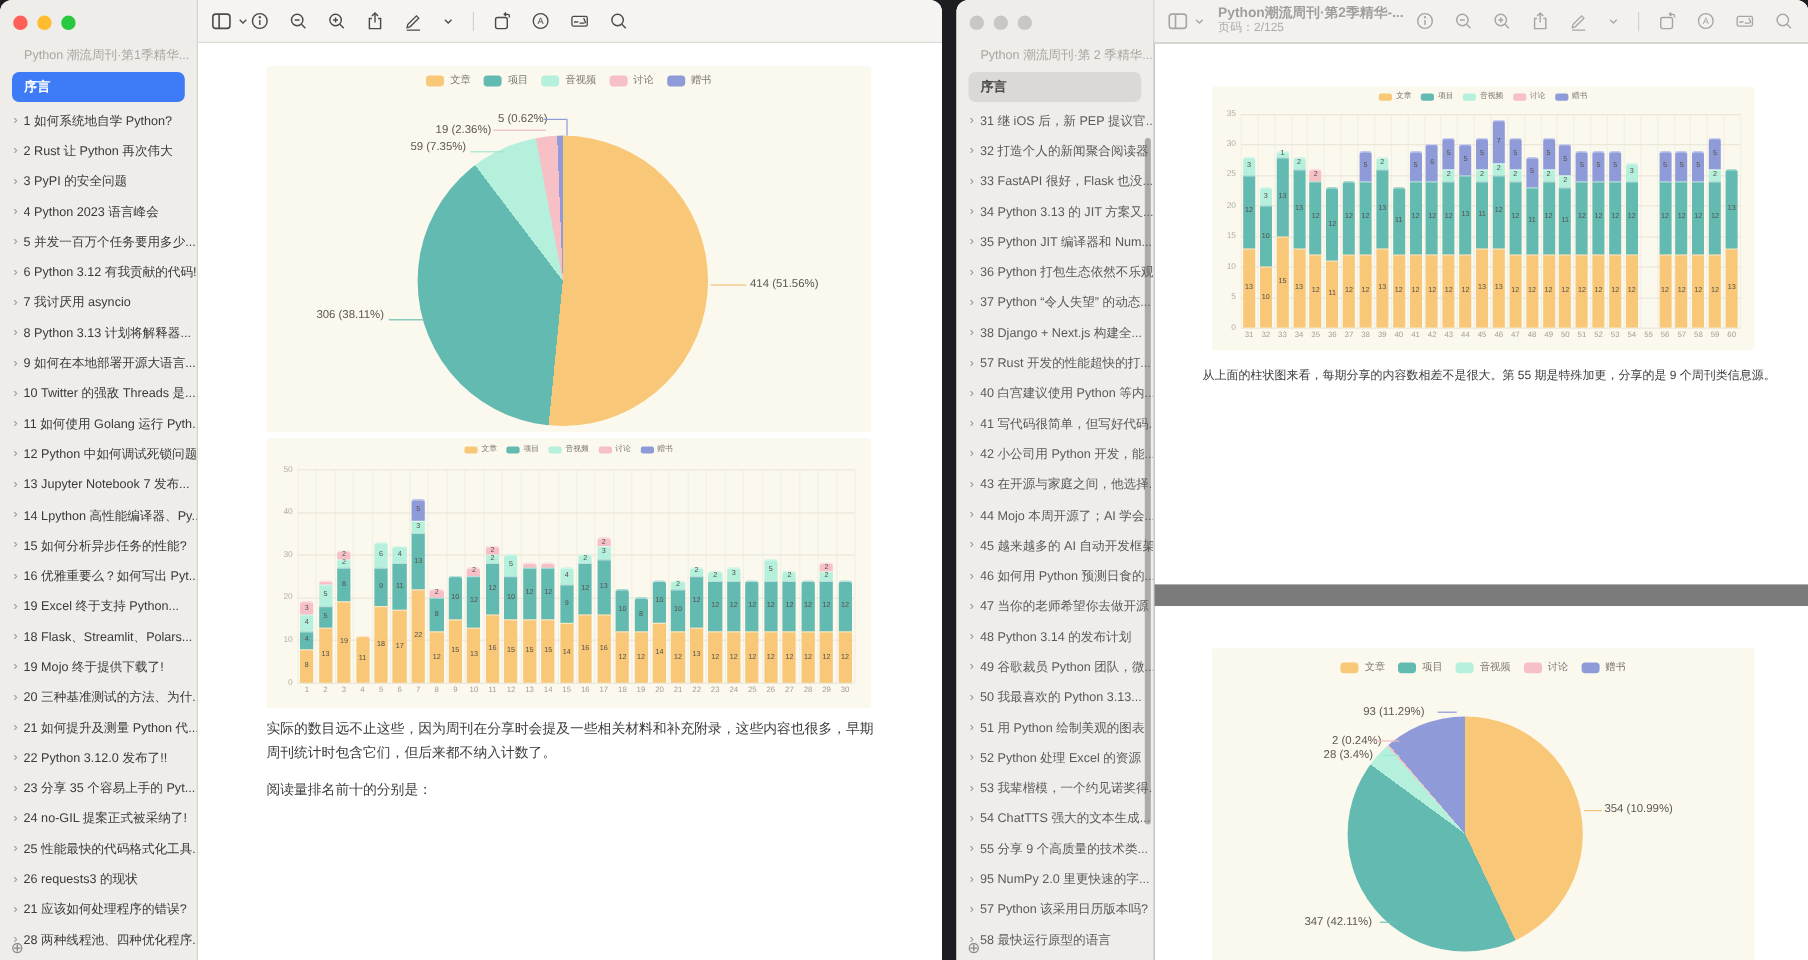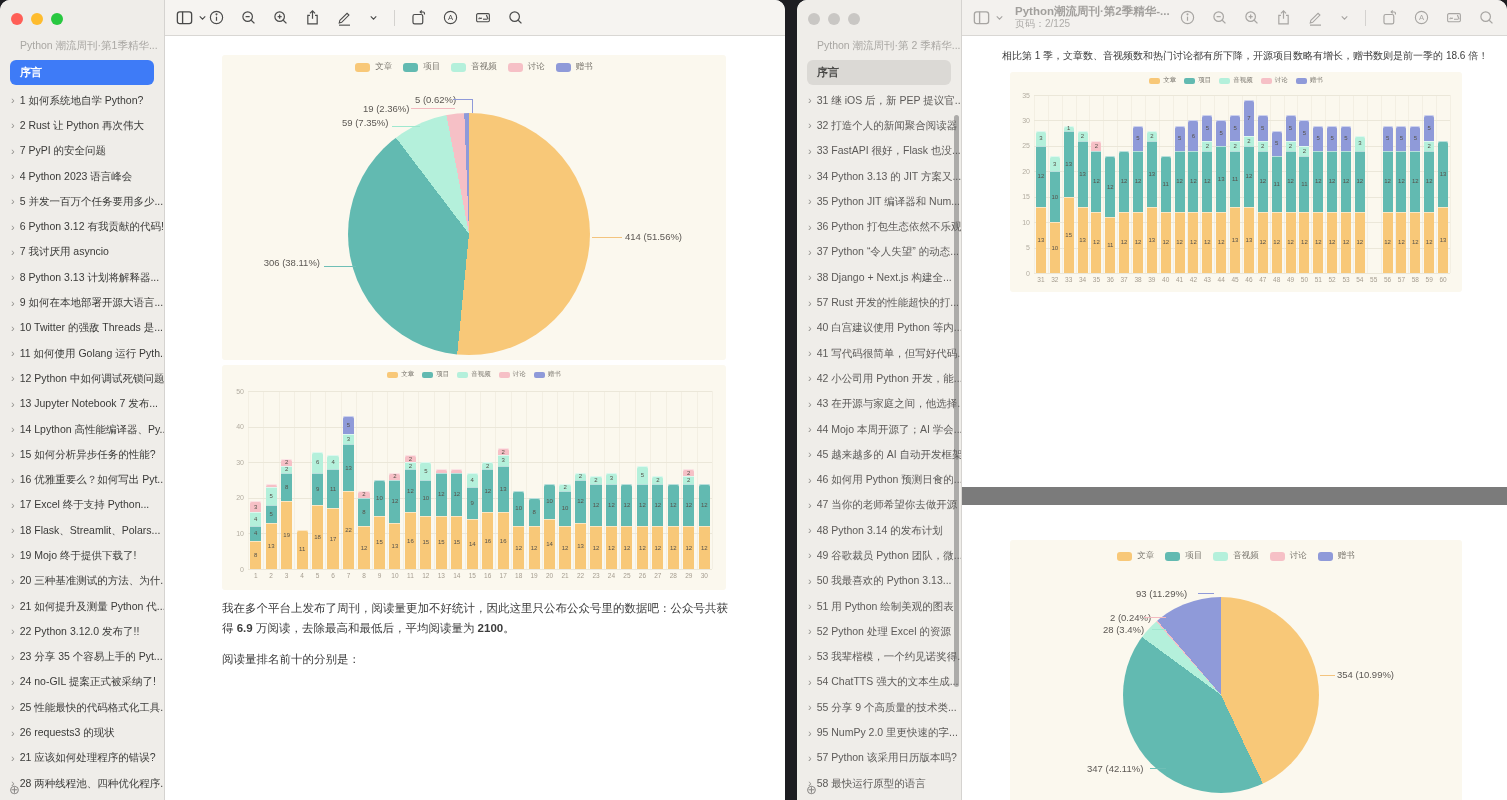--- a/index.html
+++ b/index.html
@@ -87,21 +87,21 @@
         <div class="side-item">
           <span class="chev">›</span>
           <span class="side-label">1 如何系统地自学 Python?</span>
         </div>
         <div class="side-item">
           <span class="chev">›</span>
           <span class="side-label">2 Rust 让 Python 再次伟大</span>
         </div>
         <div class="side-item">
           <span class="chev">›</span>
-          <span class="side-label">7 PyPI 的安全问题</span>
+          <span class="side-label">3 PyPI 的安全问题</span>
         </div>
         <div class="side-item">
           <span class="chev">›</span>
           <span class="side-label">4 Python 2023 语言峰会</span>
         </div>
         <div class="side-item">
           <span class="chev">›</span>
           <span class="side-label">5 并发一百万个任务要用多少...</span>
         </div>
         <div class="side-item">
@@ -143,21 +143,21 @@
         <div class="side-item">
           <span class="chev">›</span>
           <span class="side-label">15 如何分析异步任务的性能?</span>
         </div>
         <div class="side-item">
           <span class="chev">›</span>
           <span class="side-label">16 优雅重要么？如何写出 Pyt...</span>
         </div>
         <div class="side-item">
           <span class="chev">›</span>
-          <span class="side-label">17 Excel 终于支持 Python...</span>
+          <span class="side-label">19 Excel 终于支持 Python...</span>
         </div>
         <div class="side-item">
           <span class="chev">›</span>
           <span class="side-label">18 Flask、Streamlit、Polars...</span>
         </div>
         <div class="side-item">
           <span class="chev">›</span>
           <span class="side-label">19 Mojo 终于提供下载了!</span>
         </div>
         <div class="side-item">
@@ -676,21 +676,21 @@
               <span>12</span>
             </div>
             <div class="seg" style="left: 468.699px; width: 11.136px; height: 42.72px; top: 96.56px; background: rgb(98, 186, 177); border-radius: 2px 2px 0px 0px;">
               <span>12</span>
             </div>
             <div class="xlab" style="left: 466.533px; width: 15.4667px; top: 185px;">30</div>
           </div>
       </div>
 
       <div class="para" style="left:57px;top:562px;width:512px;">
-        <p><span>我在多个平台上发布了周刊，阅读量更加不好统计，因此这里只公布公众号里的数据吧：公众号共获得 </span><span class="b">6.9</span><span> 万阅读，去除最高和最低后，平均阅读量为 </span><span class="b">2100</span><span>。</span></p>
+        <p><span>实际的数目远不止这些，因为周刊在分享时会提及一些相关材料和补充附录，这些内容也很多，早期周刊统计时包含它们，但后来都不纳入计数了。</span></p>
         <p><span>阅读量排名前十的分别是：</span></p>
       </div>
     </div>
   </div>
 </div>
 
 <div class="window" id="win-right">
   <aside class="sidebar inactive-side">
     <div class="traffic">
       <span class="dot" style="background:#c9c7c4"></span>
@@ -901,21 +901,20 @@
         <span>
             <svg width="17" height="17" viewBox="0 0 20 20" fill="none" stroke="currentColor" stroke-width="1.4">
               <circle cx="9" cy="9" r="5.6"></circle>
               <line x1="13.2" y1="13.2" x2="17" y2="17"></line>
             </svg>
           </span>
       </div>
     </header>
     <div class="content2">
       <div class="pageA">
-        <div class="ptext" style="left:40px;top:13px;">相比第 1 季，文章数、音视频数和热门讨论都有所下降，开源项目数略有增长，赠书数则是前一季的 18.6 倍！</div>
         <div class="chart-block" id="bar2-block" style="left:48px;top:36px;width:452px;height:220px;">
           <div class="legend tiny" style="top:4px;">
               <span class="lg-item">
                 <span class="sw" style="background: rgb(248, 200, 120);"></span>
                 <span>文章</span>
               </span>
               <span class="lg-item">
                 <span class="sw" style="background: rgb(98, 186, 177);"></span>
                 <span>项目</span>
               </span>
@@ -1275,20 +1274,21 @@
               <div class="xlab" style="left: 406.267px; width: 13.8667px; top: 185px;">59</div>
               <div class="seg" style="left: 422.075px; width: 9.984px; height: 66.1143px; top: 115.886px; background: rgb(248, 200, 120);">
                 <span>13</span>
               </div>
               <div class="seg" style="left: 422.075px; width: 9.984px; height: 66.1143px; top: 49.7714px; background: rgb(98, 186, 177); border-radius: 2px 2px 0px 0px;">
                 <span>13</span>
               </div>
               <div class="xlab" style="left: 420.133px; width: 13.8667px; top: 185px;">60</div>
             </div>
         </div>
+        <div class="ptext" style="left:40px;top:270px;">从上面的柱状图来看，每期分享的内容数相差不是很大。第 55 期是特殊加更，分享的是 9 个周刊类信息源。</div>
       </div>
       <div class="pageB">
         <div class="chart-block" id="pie2-block" style="left:48px;top:35px;width:452px;height:300px;">
           <div class="legend" style="top:10px;">
               <span class="lg-item">
                 <span class="sw" style="background: rgb(248, 200, 120);"></span>
                 <span>文章</span>
               </span>
               <span class="lg-item">
                 <span class="sw" style="background: rgb(98, 186, 177);"></span>

